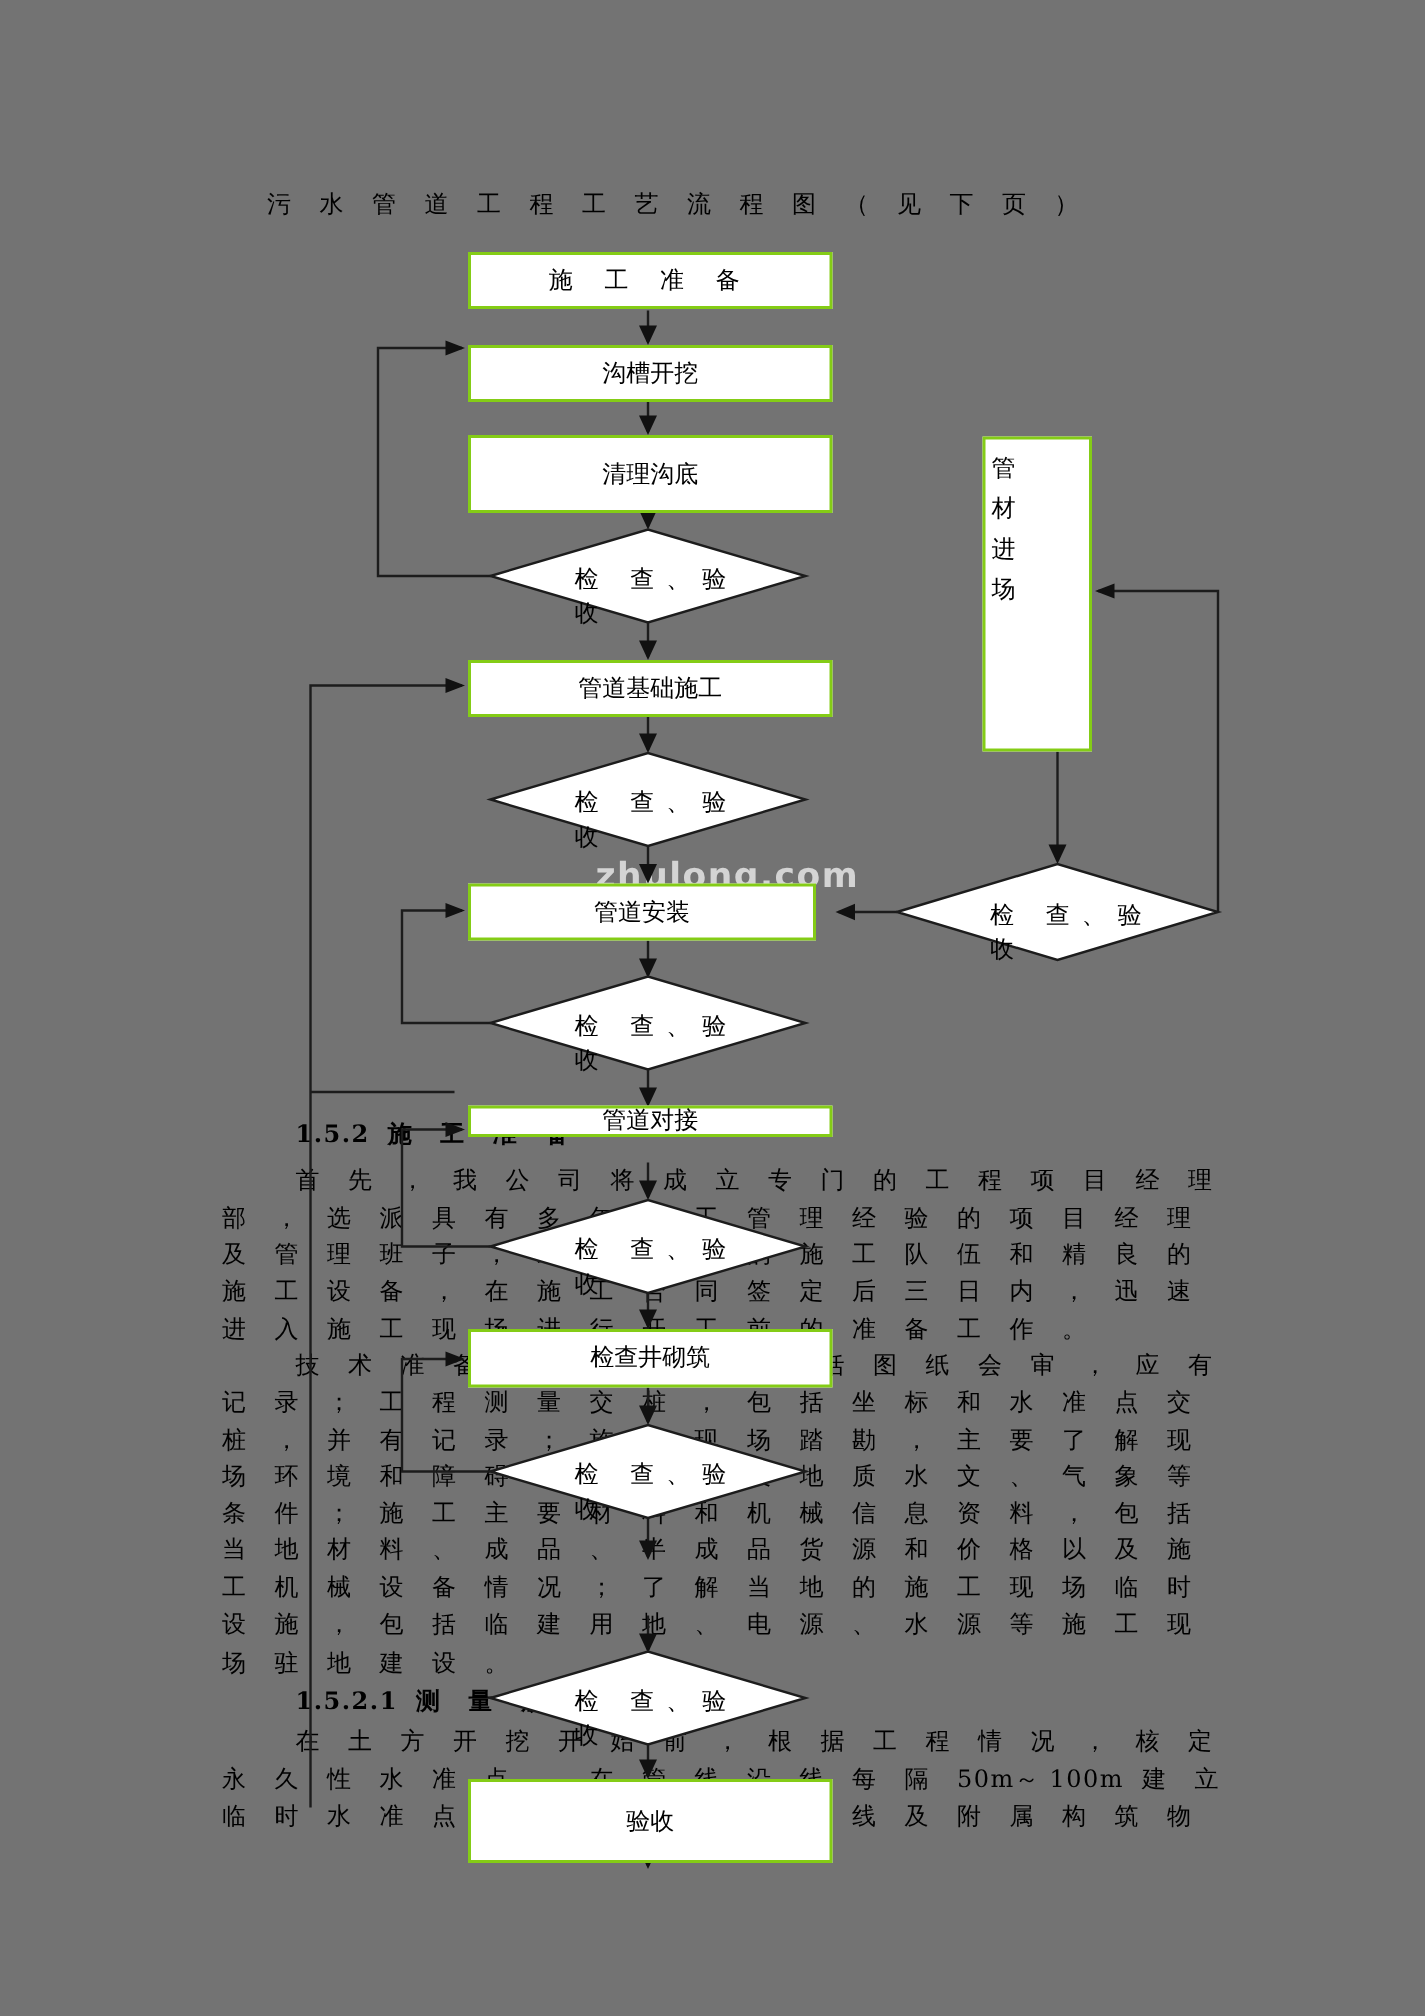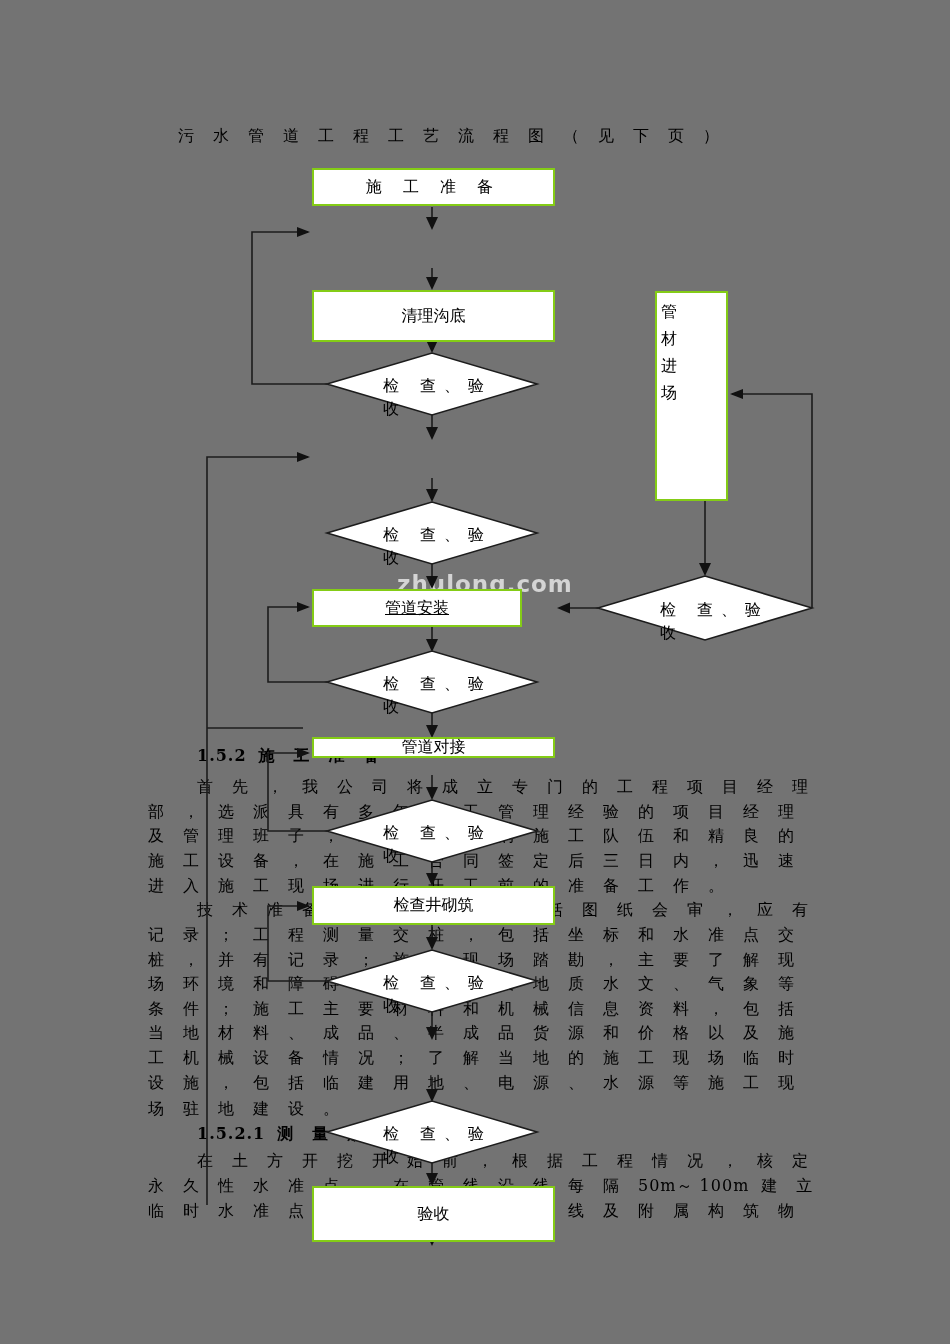--- a/index.html
+++ b/index.html
@@ -114,22 +114,24 @@
       <polygon points="327,533 432,502 537,533 432,564"></polygon>
       <polygon points="327,682 432,651 537,682 432,713"></polygon>
       <polygon points="327,831 432,800 537,831 432,862"></polygon>
       <polygon points="327,981 432,950 537,981 432,1012"></polygon>
       <polygon points="327,1132 432,1101 537,1132 432,1163"></polygon>
       <polygon points="598,608 705,576 812,608 705,640"></polygon>
     </g>
   </svg>
 
   <div class="box" style="left:312px;top:168px;width:243px;height:38px;letter-spacing:8px;">施 工 准 备</div>
+  <div class="box" style="left:312px;top:230px;width:243px;height:38px;">沟槽开挖</div>
   <div class="box" style="left:312px;top:290px;width:243px;height:52px;">清理沟底</div>
-  <div class="box" style="left:312px;top:589px;width:210px;height:38px;text-decoration:underline;">管道安装</div>
+  <div class="box" style="left:312px;top:440px;width:243px;height:38px;">管道基础施工</div>
+  <div class="box" style="left:312px;top:589px;width:232px;height:38px;">管道安装</div>
   <div class="box" style="left:312px;top:737px;width:243px;height:21px;">管道对接</div>
   <div class="box" style="left:312px;top:886px;width:243px;height:39px;">检查井砌筑</div>
   <div class="box" style="left:312px;top:1186px;width:243px;height:56px;">验收</div>
   <div class="box" style="left:655px;top:291px;width:73px;height:210px;"></div>
   <div id="pipe-arrival-label">管材进场</div>
 
   <div class="dlabel" style="left:383px;top:374px;">
     <div>检 查、验</div>
       <div>收</div>
   </div>

